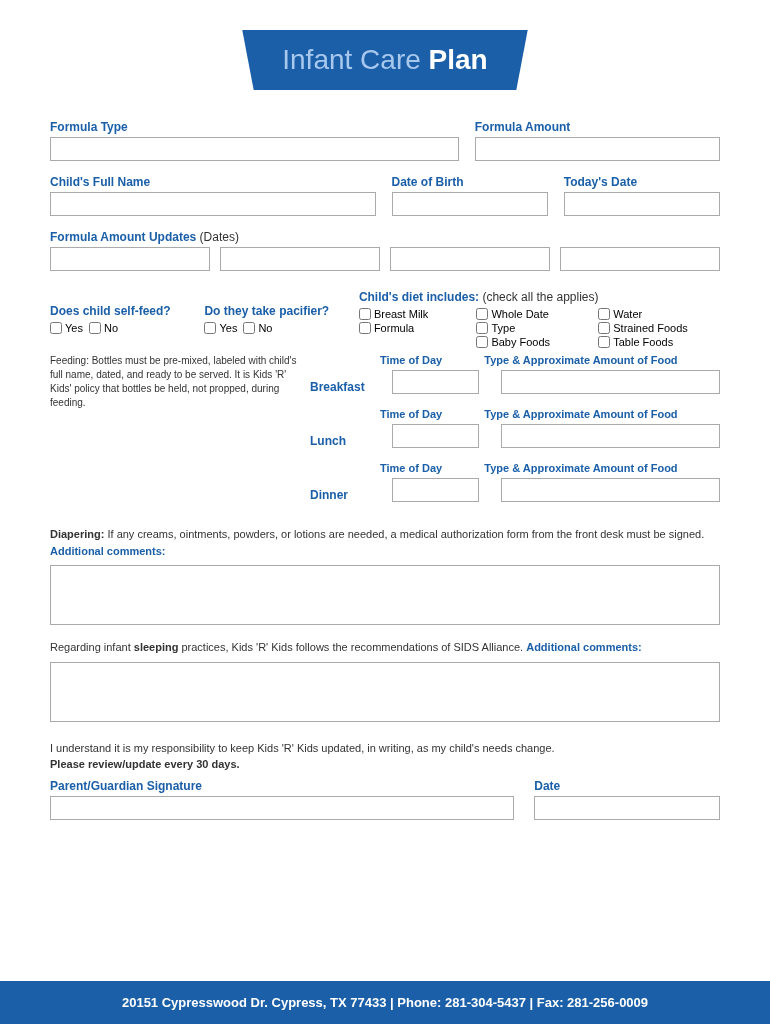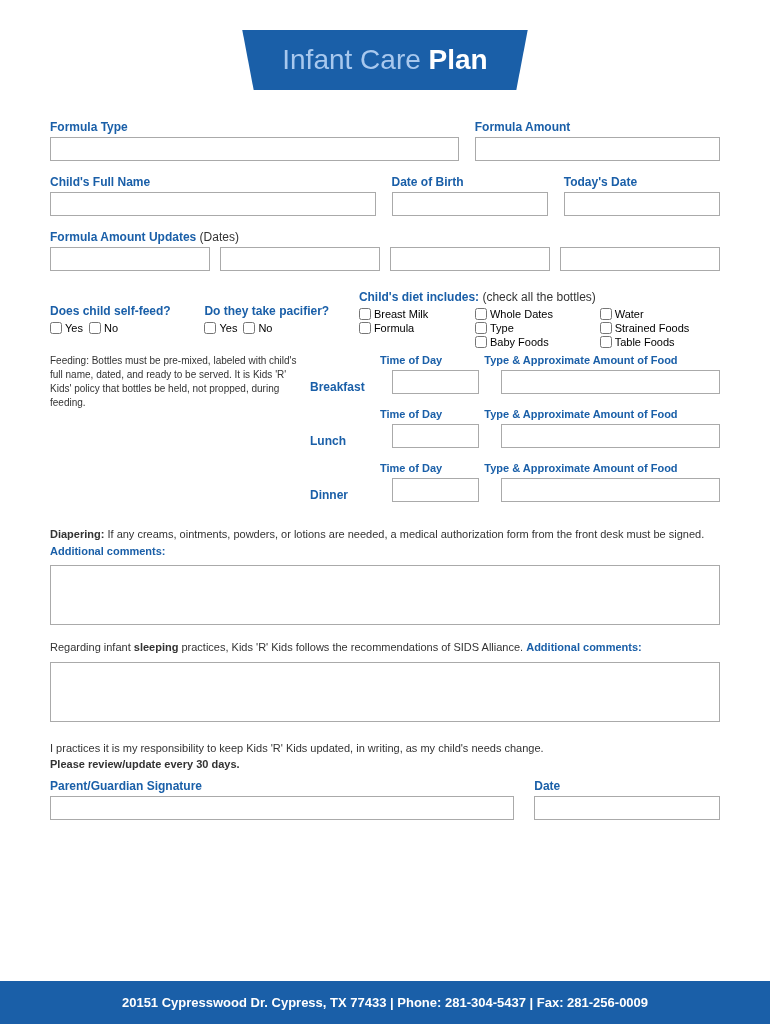--- a/index.html
+++ b/index.html
@@ -325,30 +325,30 @@
           <span>Yes</span>
         </div>
         <div class="checkbox-item">
           <input type="checkbox" style="">
           <span>No</span>
         </div>
       </div>
     </div>
     <div class="section-diet">
       <label class="field-label">
-        <span>Child's diet includes:</span>&nbsp;<span class="normal-weight">(check all the bottles)</span>
+        <span>Child's diet includes:</span>&nbsp;<span class="normal-weight">(check all the applies)</span>
       </label>
       <div class="diet-grid">
         <div class="checkbox-item">
           <input type="checkbox" style="">
           <span>Breast Milk</span>
         </div>
         <div class="checkbox-item">
           <input type="checkbox" style="">
-          <span>Whole Dates</span>
+          <span>Whole Date</span>
         </div>
         <div class="checkbox-item">
           <input type="checkbox" style="">
           <span>Water</span>
         </div>
         <div class="checkbox-item">
           <input type="checkbox" style="">
           <span>Formula</span>
         </div>
         <div class="checkbox-item">
@@ -452,21 +452,21 @@
 
   <div>
     <p class="sleeping-text">
       Regarding infant <strong>sleeping</strong> practices, Kids 'R' Kids follows the recommendations of SIDS Alliance. <a style="color:#1a5fa8; font-weight:bold; text-decoration:none;">Additional comments:</a>
     </p>
     <textarea style=""></textarea>
   </div>
 
   <div class="signature-section">
     <p class="sig-text">
-      <span>I practices it is my responsibility to keep Kids 'R' Kids updated, in writing, as my child's needs change.</span><br>
+      <span>I understand it is my responsibility to keep Kids 'R' Kids updated, in writing, as my child's needs change.</span><br>
       <strong>Please review/update every 30 days.</strong>
     </p>
     <div class="sig-row">
       <div class="col sig-col-name">
         <label class="field-label">Parent/Guardian Signature</label>
         <input type="text" style="">
       </div>
       <div class="col sig-col-date">
         <label class="field-label">Date</label>
         <input type="text" style="">

